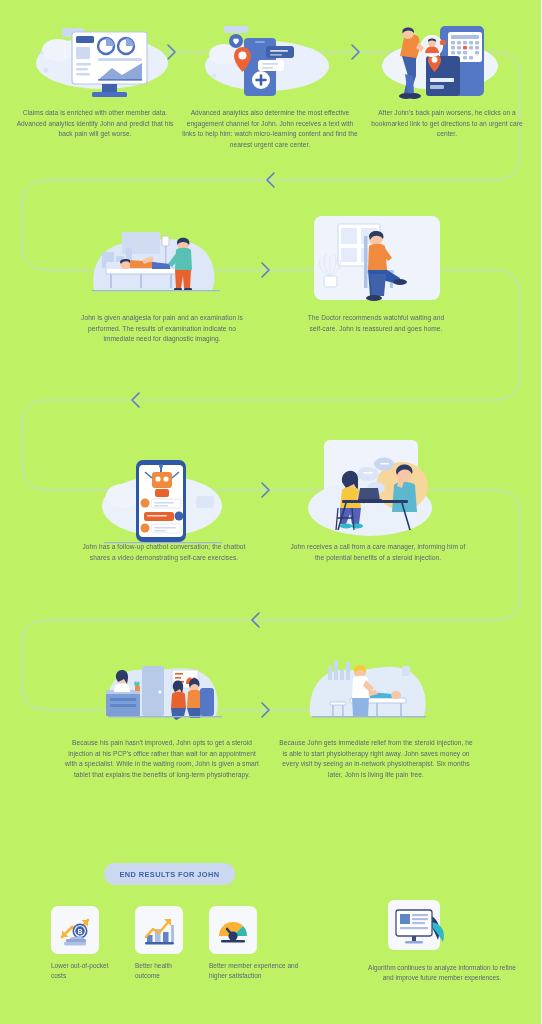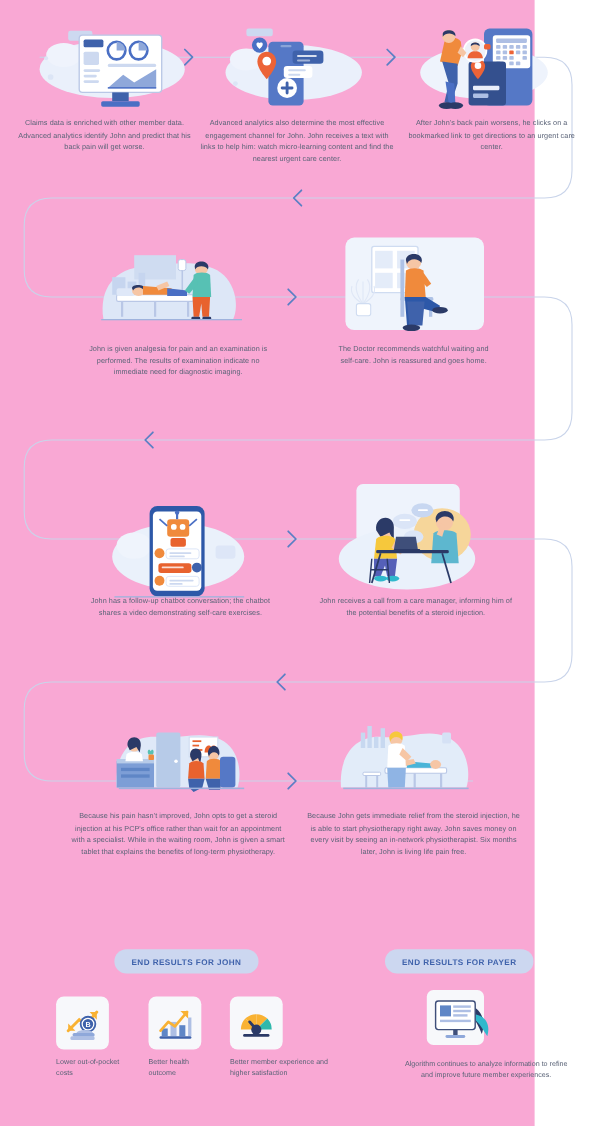--- a/index.html
+++ b/index.html
@@ -5,23 +5,23 @@
   * { box-sizing: border-box; margin: 0; padding: 0; }
   html, body {
     width: 542px;
     height: 1024px;
     background: #ffffff;
     font-family: "Liberation Sans", sans-serif;
     overflow: hidden;
   }
   #page {
     position: relative;
-    width: 486px;
+    width: 541px;
     height: 1024px;
-    background: #f9a8d4;
+    background: #bef264;
   }
   
   #flow-layer {
     position: absolute;
     left: 0; top: 0;
     width: 542px; height: 1024px;
     pointer-events: none;
   }
   
   .caption {
@@ -423,21 +423,20 @@
       <rect x="24" y="62" width="16" height="3" rx="1" fill="#ffffff" stroke="#b9c7e6" stroke-width="0.9"></rect>
       <rect x="26" y="65" width="1.8" height="11" fill="#b9c7e6"></rect>
       <rect x="36" y="65" width="1.8" height="11" fill="#b9c7e6"></rect>
       <rect x="6" y="76" width="114" height="1.4" fill="#9fb3dd"></rect>
     </svg>
   </div>
   <div class="caption" style="left:278px; top:738px; width:196px;">Because John gets immediate relief from the steroid injection, he is able to start physiotherapy right away. John saves money on every visit by seeing an in-network physiotherapist. Six months later, John is living life pain free.</div>
 
   <div class="pill" style="left:104px; top:863px; width:131px;">END RESULTS FOR JOHN</div>
 
-  <div class="pill" style="left:350px; top:863px; width:135px;">END RESULTS FOR PAYER</div>
 
   <div class="res-item" style="left:51px; top:906px; width:72px;">
     <div class="res-icon-box">
       <svg width="38" height="38" viewBox="0 0 38 38">
         <path d="M 6 26 L 16 16 L 22 21 L 32 9" stroke="#f9b233" stroke-width="2.6" fill="none" stroke-linecap="round"></path>
         <path d="M 32 9 L 32 16 L 25.5 9 Z" fill="#f9b233"></path>
         <path d="M 6 26 L 12.5 26 L 6 19.5 Z" fill="#f9b233"></path>
         <circle cx="24" cy="20" r="7.5" fill="#3f62ab"></circle>
         <circle cx="24" cy="20" r="5.3" fill="none" stroke="#ffffff" stroke-width="1.1"></circle>
         <text x="24" y="23" font-size="6.5" fill="#ffffff" text-anchor="middle" font-family="Liberation Sans, sans-serif" font-weight="bold">B</text>

